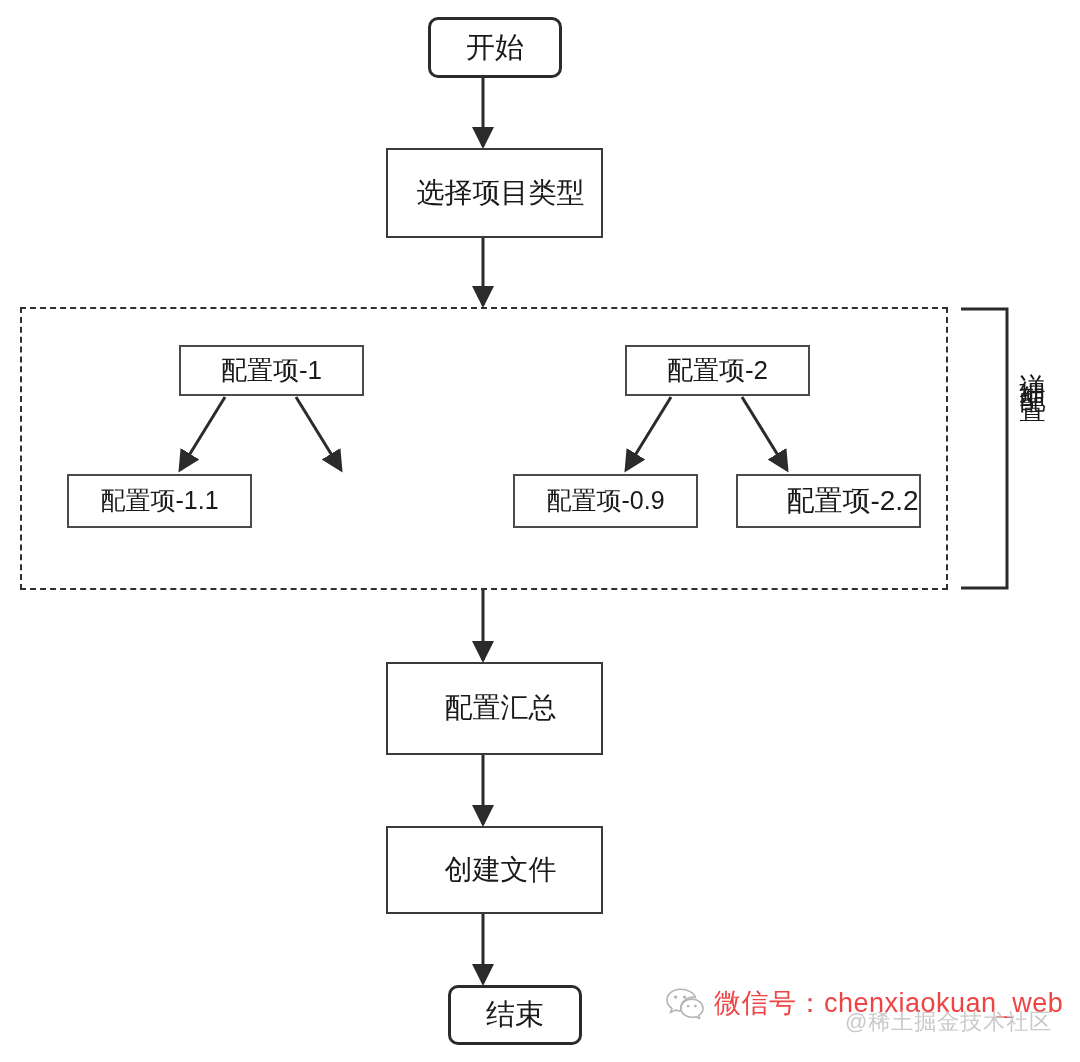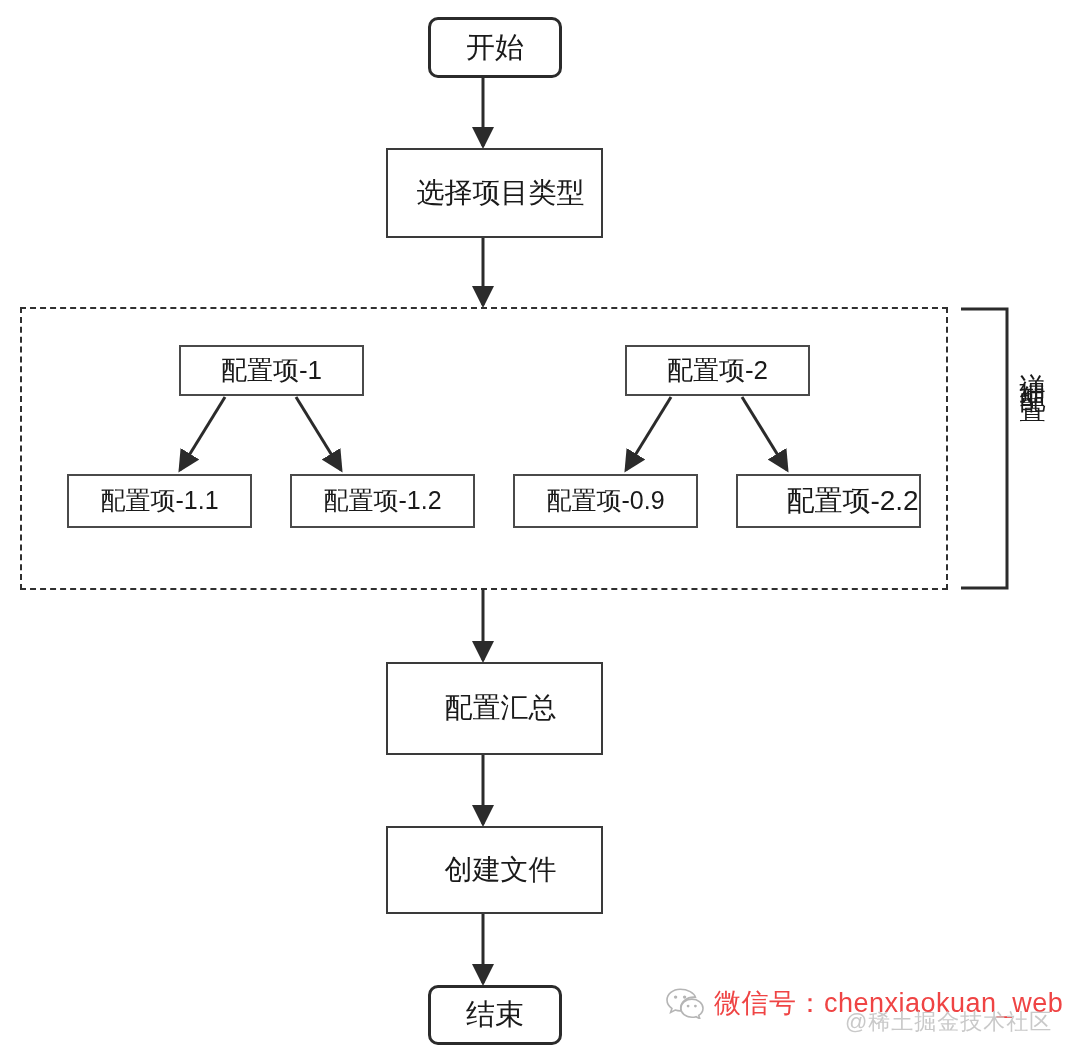--- a/index.html
+++ b/index.html
@@ -140,41 +140,38 @@
   </div>
 
   <div class="node small" style="left:613px; top:345px; width:185px; height:51px; font-size:26px;">
     <span>配置项-2</span>
   </div>
 
   <div class="node small" style="left:55px; top:474px; width:185px; height:54px; font-size:25px;">
     <span>配置项-1.1</span>
   </div>
 
-  <div class="node small" style="left:278px; top:474px; width:185px; height:54px; font-size:25px;">
-    <span>配置项-1.2</span>
-  </div>
 
   <div class="node small" style="left:501px; top:474px; width:185px; height:54px; font-size:25px;">
     <span>配置项-0.9</span>
   </div>
 
   <div class="node small" style="left:724px; top:474px; width:185px; height:54px; font-size:28px;padding-left:48px;">
     <span>配置项-2.2</span>
   </div>
 
   <div class="node process" style="left:374px; top:662px; width:217px; height:93px; font-size:28px;">
     <span>配置汇总</span>
   </div>
 
   <div class="node process" style="left:374px; top:826px; width:217px; height:88px; font-size:28px;">
     <span>创建文件</span>
   </div>
 
-  <div class="node terminal" style="left:416px; top:985px; width:134px; height:60px; font-size:29px;">
+  <div class="node terminal" style="left:436px; top:985px; width:134px; height:60px; font-size:29px;">
     <span>结束</span>
   </div>
 
   <div class="group-label" style="left:1016px; top:352px; font-size:26px;">详细配置</div>
 
   <div class="watermark" style="left:666px; top:985px;">
     <span class="wm-icon">
       <svg width="38" height="32" viewBox="0 0 38 32" xmlns="http://www.w3.org/2000/svg">
         <path d="M14.2 2.2C6.9 2.2 1 7.1 1 13.1c0 3.4 1.9 6.4 4.9 8.4l-1.3 4 4.6-2.4c1.6.5 3.3.8 5 .8h.9c-.3-.9-.4-1.8-.4-2.8 0-6.1 5.9-11 13.2-11 .5 0 1 0 1.5.1C28.1 5.9 21.8 2.2 14.2 2.2z" fill="none" stroke="#b5b5b5" stroke-width="1.6"></path>
         <circle cx="9.6" cy="10.1" r="1.7" fill="#b5b5b5"></circle>

